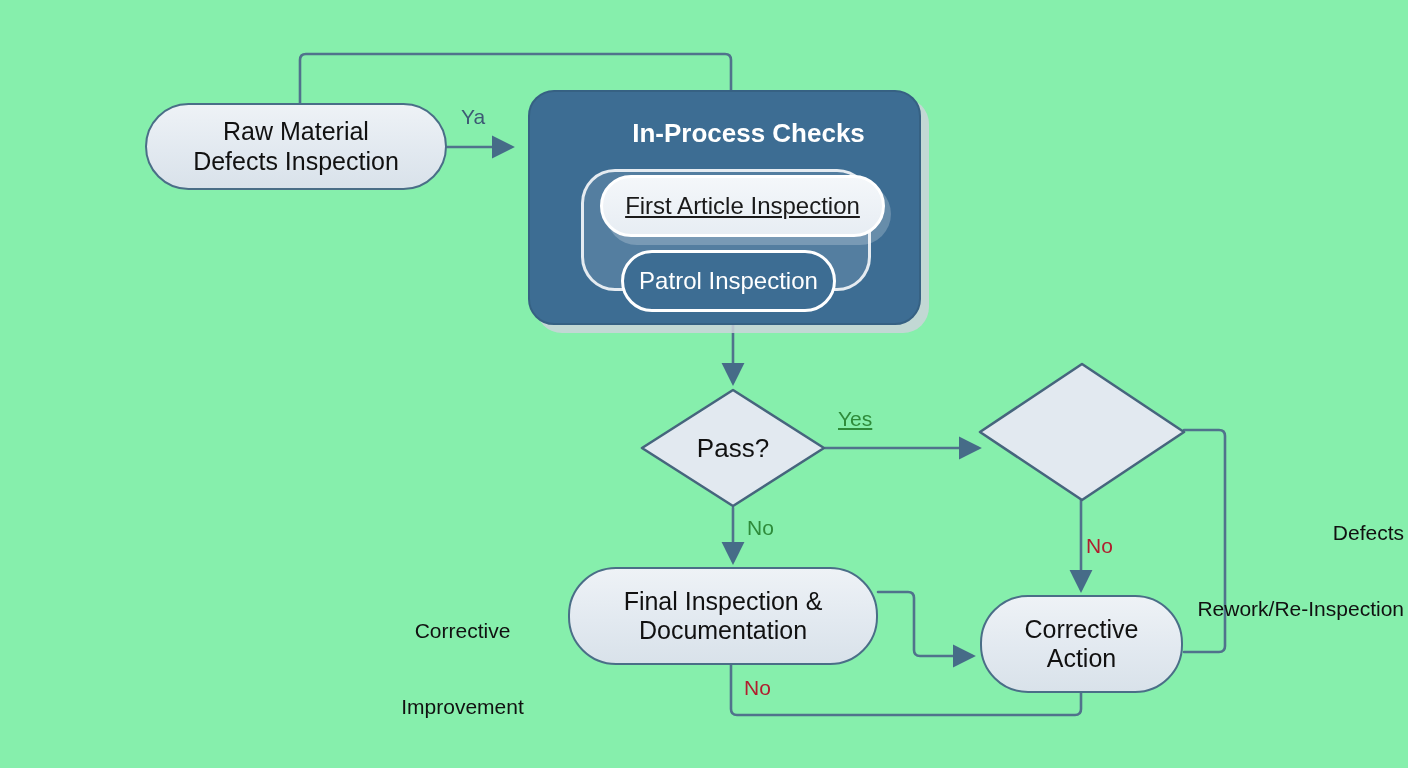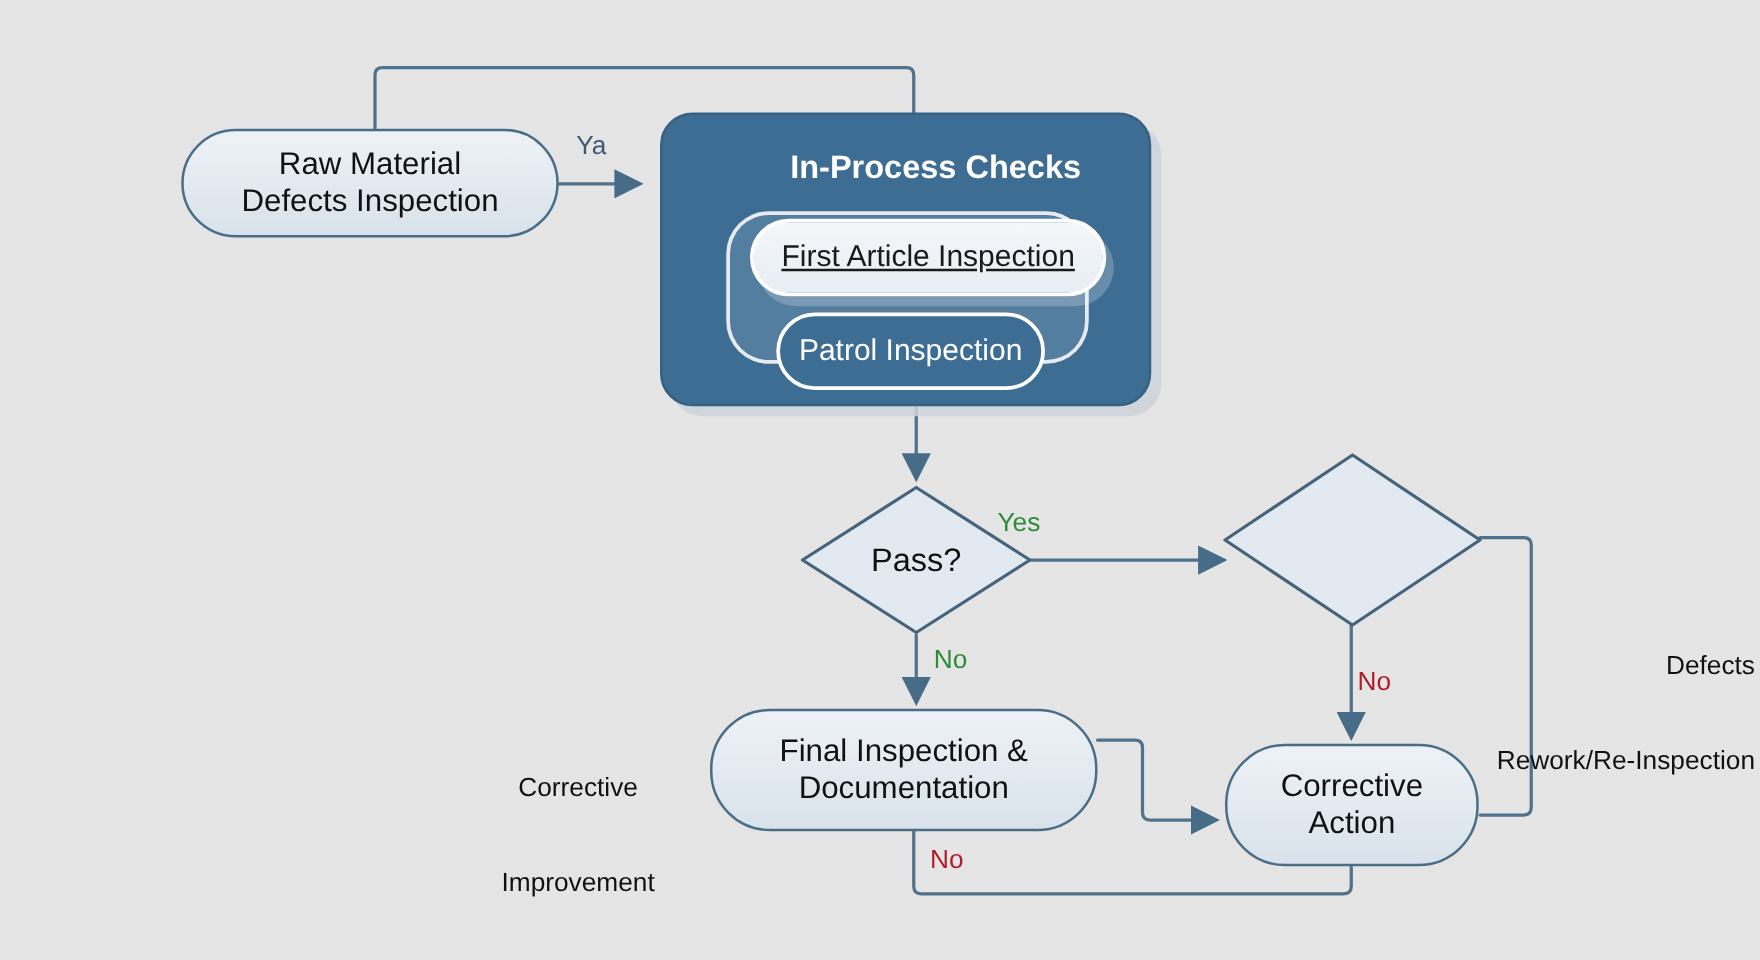--- a/index.html
+++ b/index.html
@@ -8,21 +8,21 @@
     padding: 0;
     background: #ffffff;
   }
   body {
     font-family: "Liberation Sans", sans-serif;
   }
   #canvas {
     position: relative;
     width: 1408px;
     height: 768px;
-    background: #e5e5e5;
+    background: #86efac;
     overflow: hidden;
   }
   #edges {
     position: absolute;
     left: 0;
     top: 0;
     width: 1408px;
     height: 768px;
   }
   .node {
@@ -198,21 +198,21 @@
 
   <div class="node stadium" style="left:980px; top:595px; width:203px; height:98px;">
     <div>
       <div>Corrective</div>
       <div>Action</div>
     </div>
   </div>
 
   <div class="edge-label lbl-faint" style="left:461px; top:104px;">Ya</div>
 
-  <div class="edge-label lbl-yes" style="left:798px; top:406px;">Yes</div>
+  <div class="edge-label lbl-yes" style="left:838px; top:406px;text-decoration:underline;">Yes</div>
 
   <div class="edge-label lbl-no-green" style="left:747px; top:515px;">No</div>
 
   <div class="edge-label lbl-no-red" style="left:1086px; top:533px;">No</div>
 
   <div class="edge-label lbl-no-red" style="left:744px; top:675px;">No</div>
 
   <div class="edge-label lbl-plain ta-right" style="left:1058px; top:470px; width:346px;">
     <div>Defects</div>
     <div>Rework/Re-Inspection</div>

